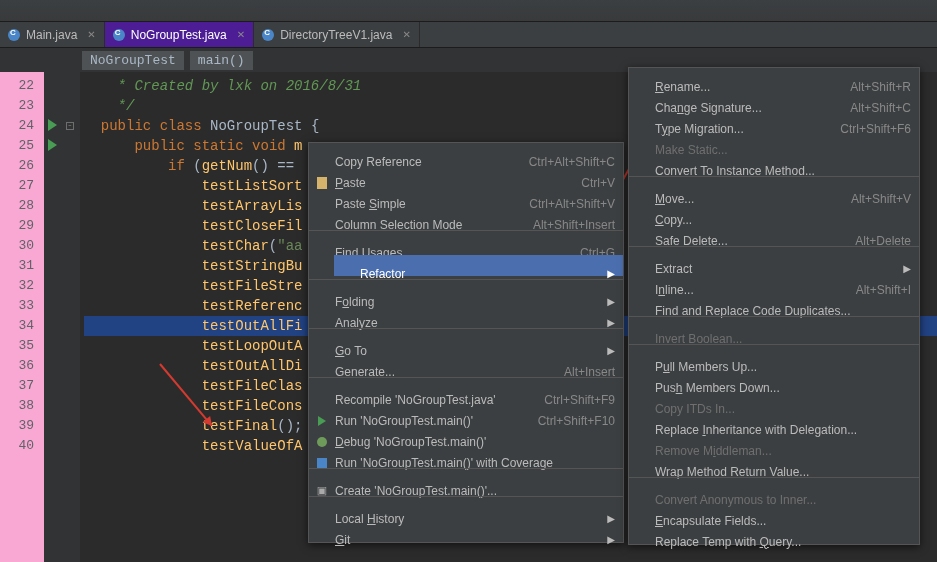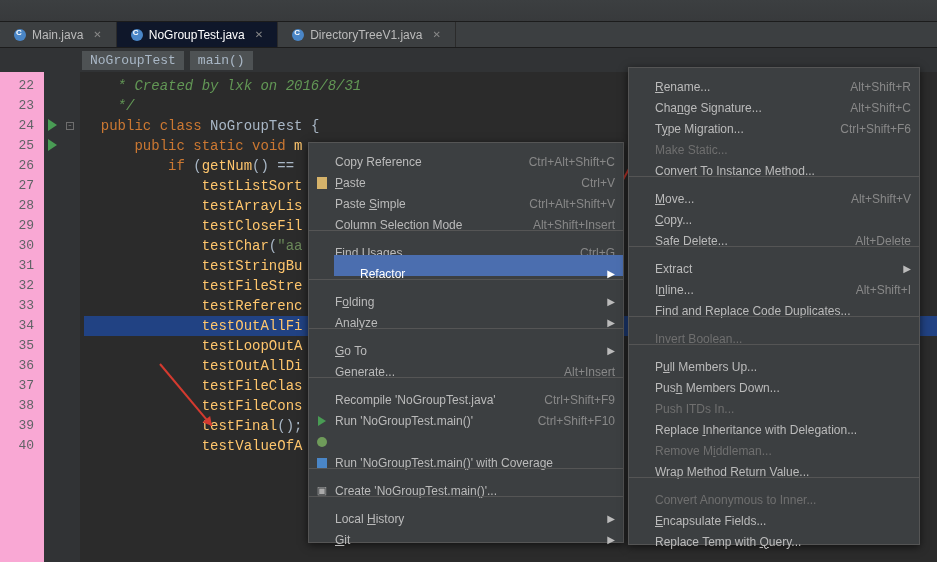--- a/index.html
+++ b/index.html
@@ -21,28 +21,28 @@
   .tabs {
     height: 26px;
     background: #3c3f41;
     display: flex;
     align-items:center;
     border-bottom:1px solid #1c1c1c;
   }
   .tab {
     display:flex;
     align-items:center;
-    padding:4px 14px;
+    padding:4px 8px;
     color:#bbbbbb;
     height:100%;
     border-right:1px solid #2b2b2b;
     gap:6px;
     cursor:pointer;
   }
-  .tab.active { background:#0f172a; color:#ffffff; }
+  .tab.active { background:#4c1d95; color:#ffffff; }
   .tab .close { color:#888; margin-left:4px; font-size:10px;}
   .file-icon {
     width:12px;height:12px;border-radius:50%;
     background:#4a86c7;display:inline-block;
     position:relative;
   }
   .file-icon::after{content:'C';position:absolute;font-size:8px;color:#fff;left:2px;top:-1px;font-weight:bold;}
   .breadcrumb {
     height:24px;background:#313335;display:flex;align-items:center;padding-left:82px;gap:6px;
   }
@@ -228,20 +228,21 @@
       <span class="micon">
         <span class="run-icon"></span>
       </span>
       <span>Run 'NoGroupTest.main()'</span>
       <span class="sc">Ctrl+Shift+F10</span>
     </div>
     <div class="mi">
       <span class="micon">
         <span class="debug-icon"></span>
       </span>
+      <span><span class="ul">D</span>ebug 'NoGroupTest.main()'</span>
     </div>
     <div class="mi">
       <span class="micon">
         <span class="cov-icon"></span>
       </span>
       <span>Run 'NoGroupTest.main()' with Coverage</span>
     </div>
     <div class="mi sep"></div>
     <div class="mi">
       <span class="micon cre-icon">▣</span>
@@ -306,21 +307,21 @@
       <span>Invert <span class="ul">B</span>oolean...</span>
     </div>
     <div class="mi sep"></div>
     <div class="mi">
       <span>P<span class="ul">u</span>ll Members Up...</span>
     </div>
     <div class="mi">
       <span>Pus<span class="ul">h</span> Members Down...</span>
     </div>
     <div class="mi disabled">
-      <span>Push ITDs In...</span>
+      <span>Copy ITDs In...</span>
     </div>
     <div class="mi">
       <span>Replace <span class="ul">I</span>nheritance with Delegation...</span>
     </div>
     <div class="mi disabled">
       <span>Remove M<span class="ul">i</span>ddleman...</span>
     </div>
     <div class="mi">
       <span>Wrap Method Return V<span class="ul">a</span>lue...</span>
     </div>

